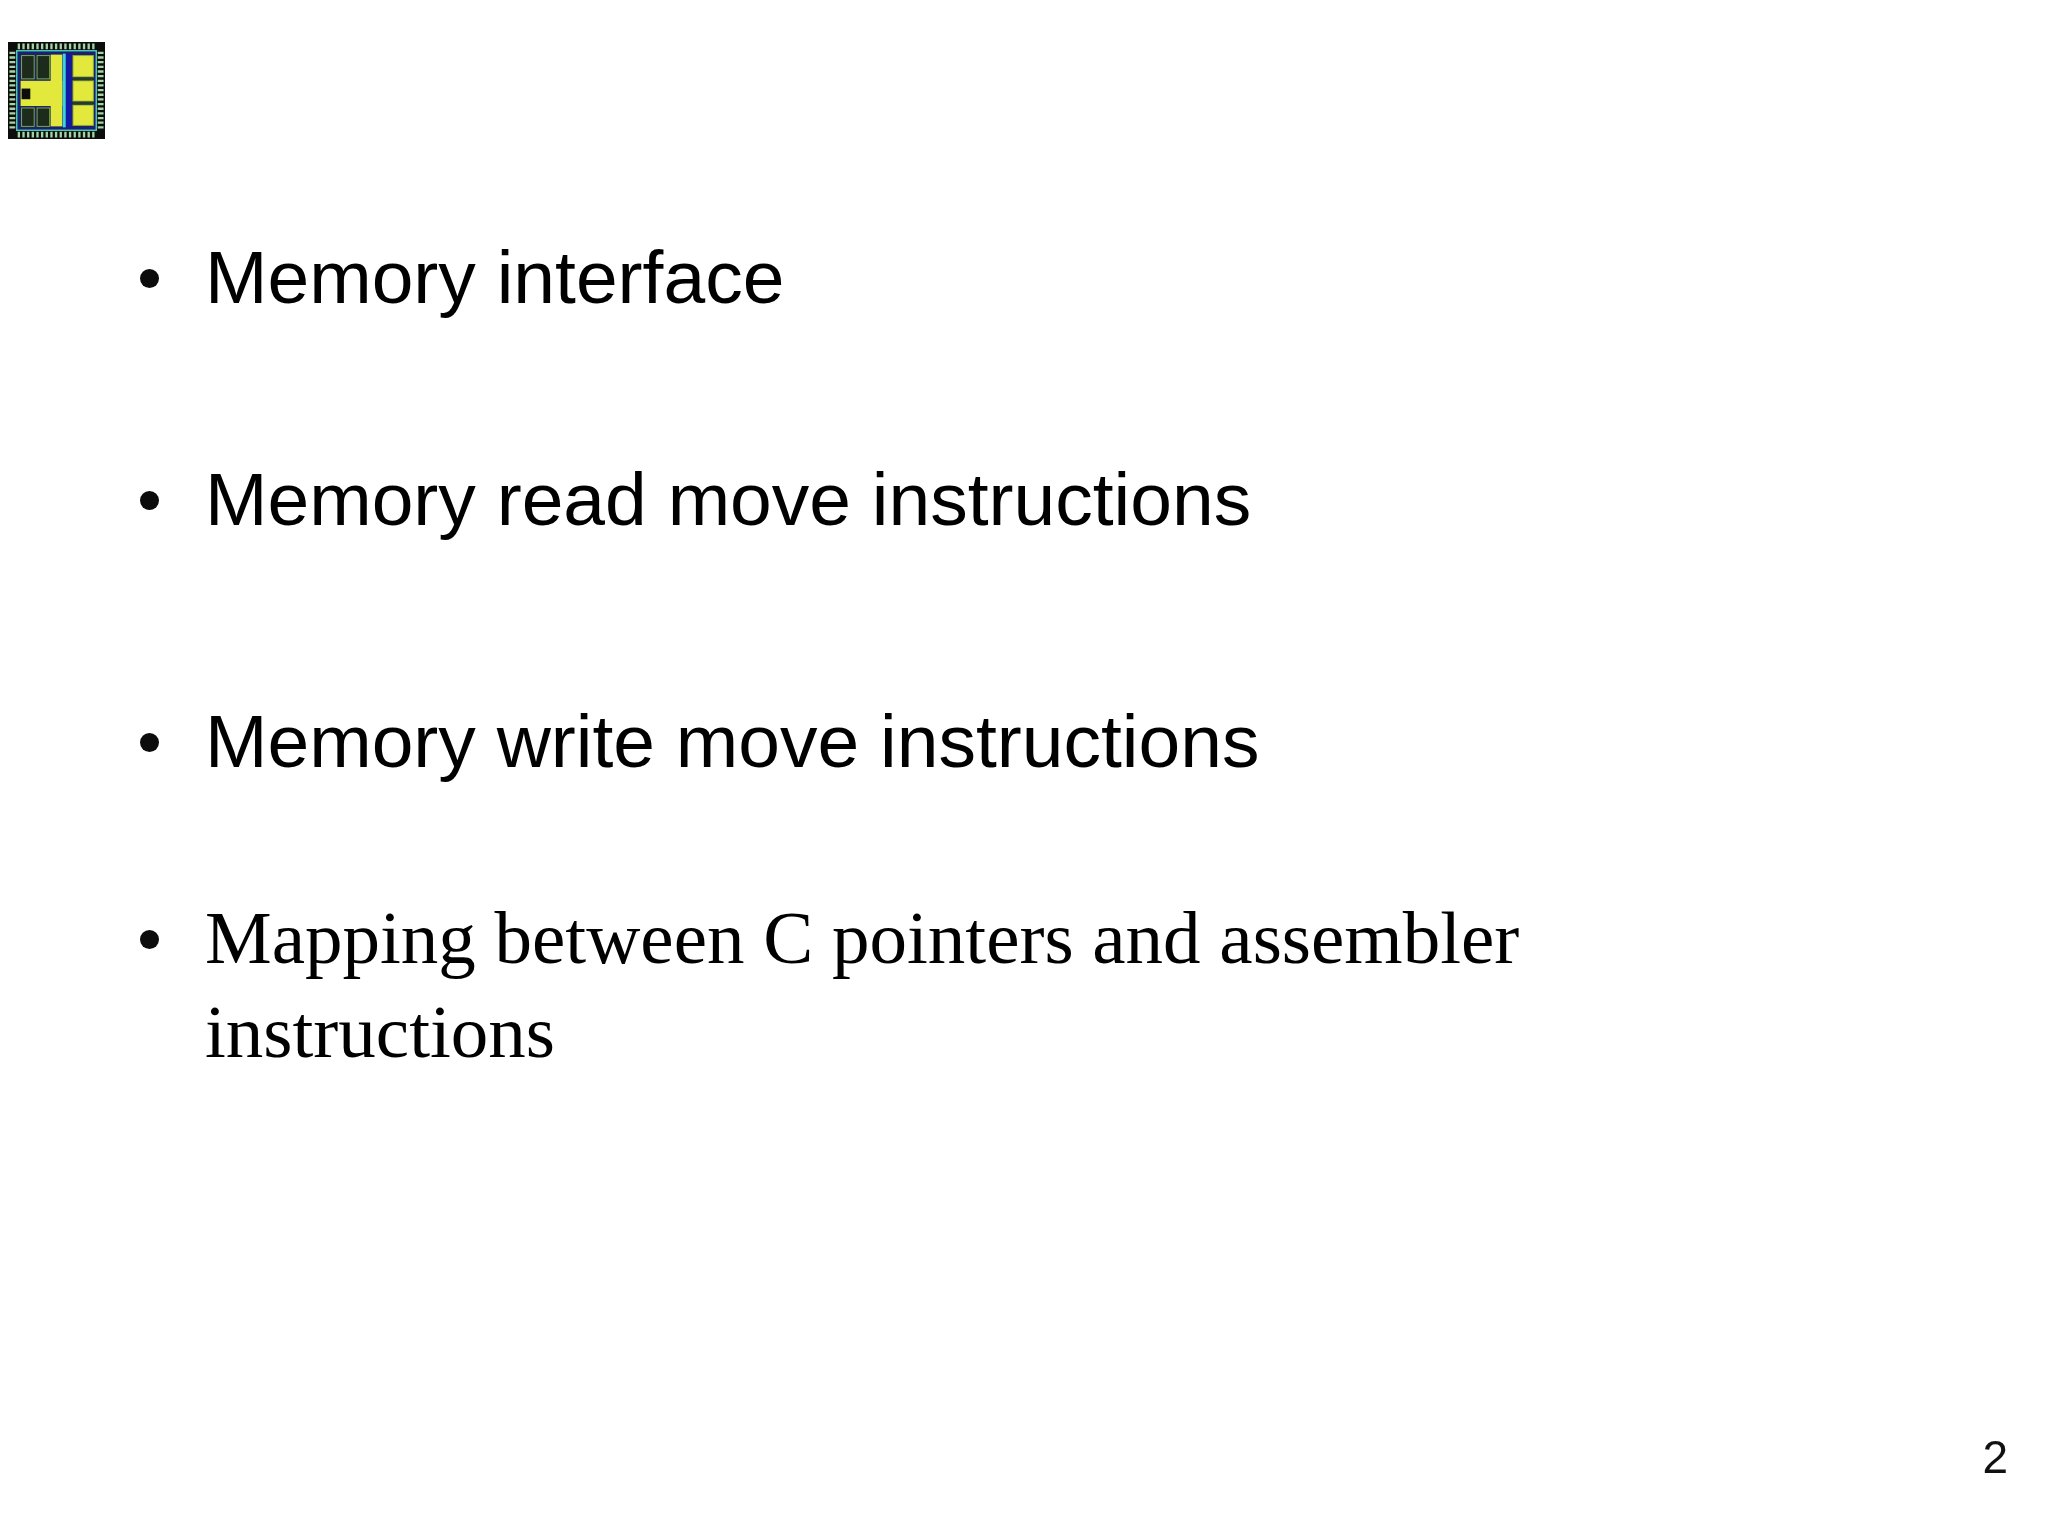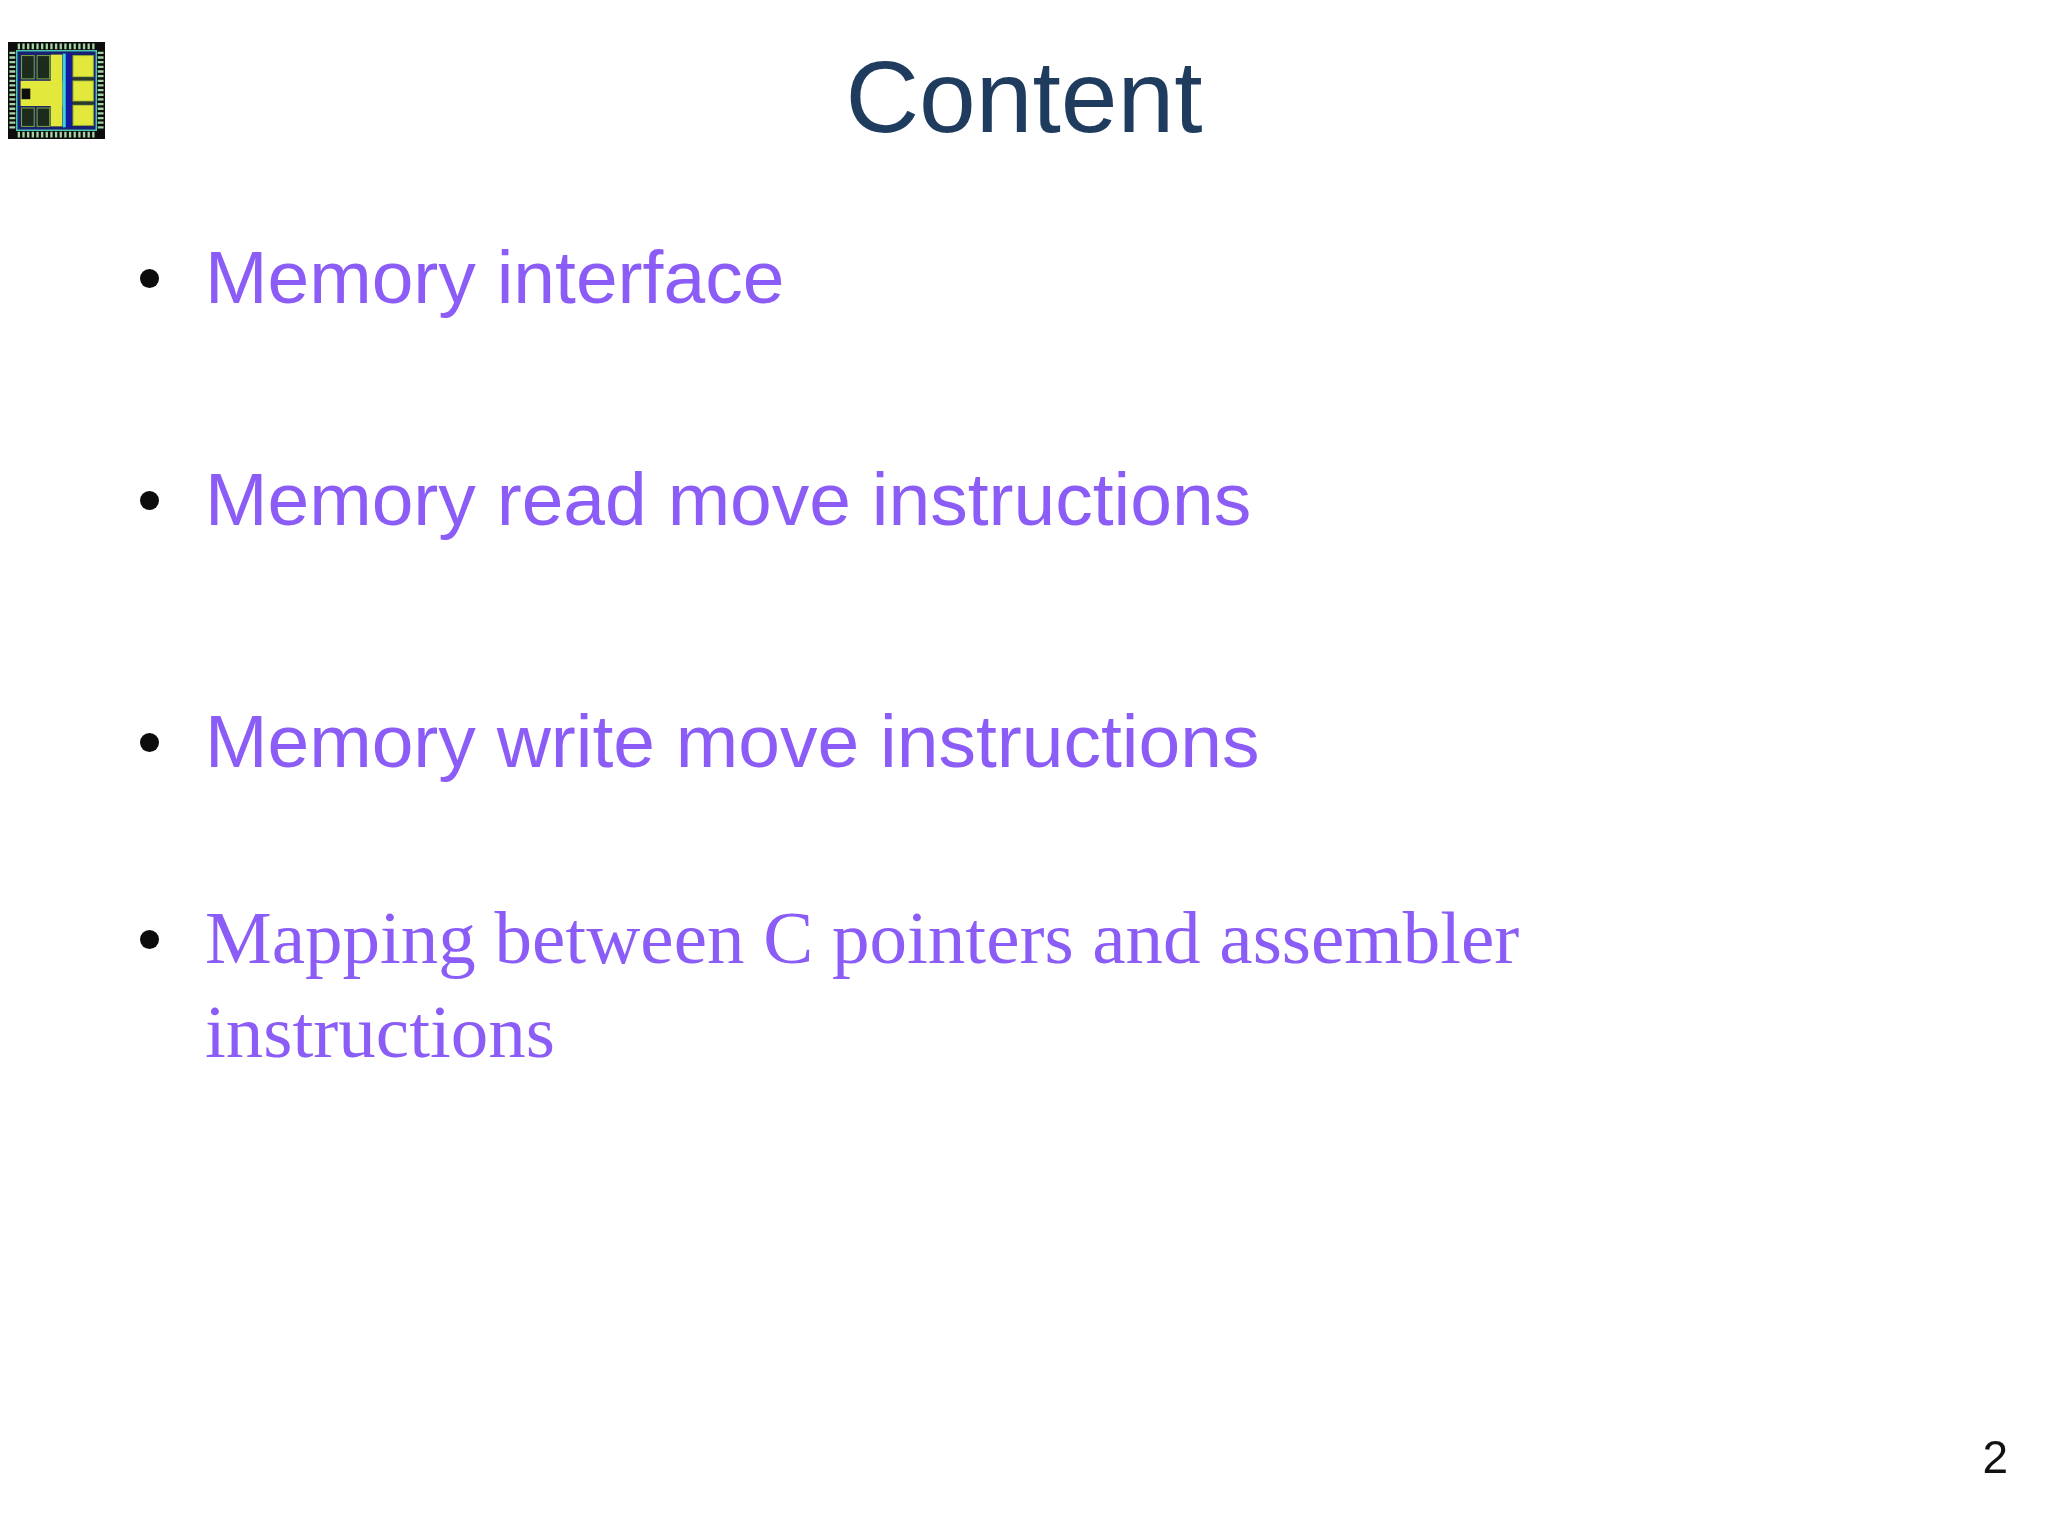--- a/index.html
+++ b/index.html
@@ -52,21 +52,21 @@
     width: 19px;
     height: 19px;
     margin-top: 39px;
     margin-right: 46px;
     border-radius: 50%;
     background: #0c0c0c;
   }
   .bullet-item .bullet-text {
     font-size: 75px;
     line-height: 94px;
-    color: #8b5cf6;
+    color: #000000;
     max-width: 1560px;
   }
   .bullet-pos-0 { top: 230px; }
   .bullet-pos-1 { top: 452px; }
   .bullet-pos-2 { top: 694px; text-align: right; }
   .bullet-pos-3 { top: 891px; font-family: Liberation Serif, serif; }
   .page-number {
     position: absolute;
     top: 1432px;
     right: 40px;
@@ -109,21 +109,20 @@
 
       <rect x="67" y="14" width="21" height="22" fill="#e3e93c" stroke="#8fae2f" stroke-width="1"></rect>
       <rect x="67" y="40" width="21" height="21" fill="#e3e93c" stroke="#8fae2f" stroke-width="1"></rect>
       <rect x="67" y="65" width="21" height="21" fill="#e3e93c" stroke="#8fae2f" stroke-width="1"></rect>
 
       <rect x="67" y="36.5" width="21" height="3" fill="#2a3a2a"></rect>
       <rect x="67" y="61.5" width="21" height="3" fill="#2a3a2a"></rect>
     </svg>
   </div>
 
-  <div class="title">Content</div>
 
   <div class="bullets">
 
     <div class="bullet-item bullet-pos-0">
       <span class="dot"></span>
       <div class="bullet-text">Memory interface</div>
     </div>
 
     <div class="bullet-item bullet-pos-1">
       <span class="dot"></span>

